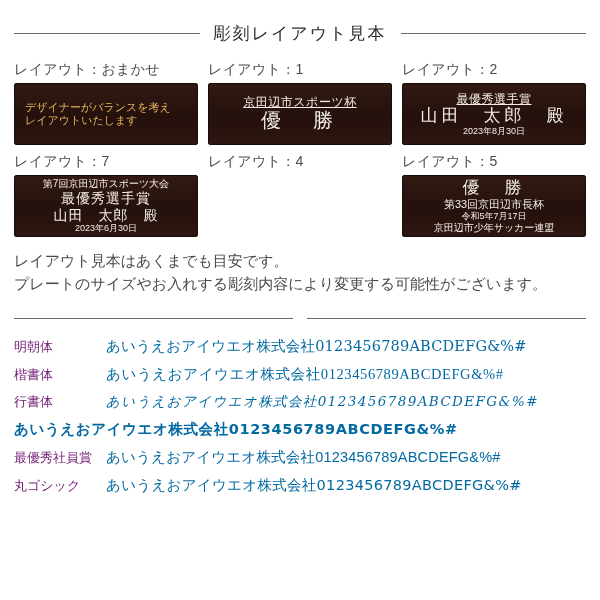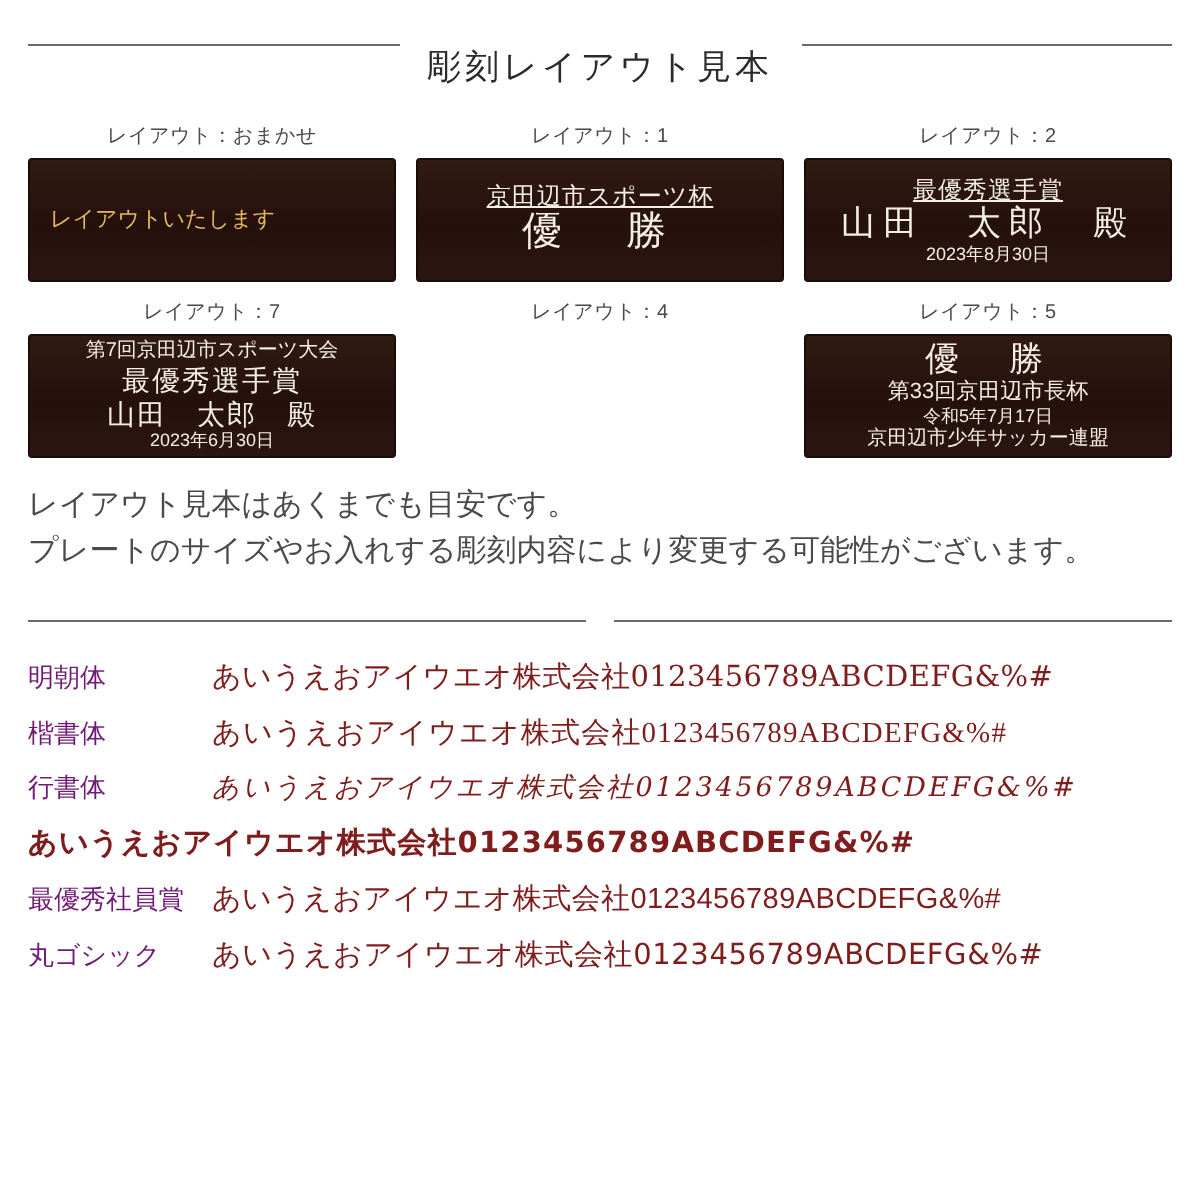--- a/index.html
+++ b/index.html
@@ -18,21 +18,21 @@
     position: relative;
     width: 600px;
     height: 600px;
     box-sizing: border-box;
     padding: 0 14px;
   }
 
   
   .section-head {
     display: flex;
-    align-items: flex-start;
+    align-items: center;
     gap: 14px;
     margin-top: 22px;
   }
   .section-head .rule {
     flex: 1 1 auto;
     height: 1px;
     background: #6b6b6b;
   }
   .section-head .title {
     font-size: 17px;
@@ -48,25 +48,24 @@
     grid-template-columns: repeat(3, 1fr);
     column-gap: 10px;
     row-gap: 8px;
     margin-top: 16px;
   }
   .plate-cell {
     display: flex;
     flex-direction: column;
   }
   .plate-label {
-    font-size: 10px;
+    font-size: 14px;
     color: #4a4a4a;
     margin-bottom: 4px;
     letter-spacing: 0.3px;
-    text-align: center;
   }
   .plate {
     background: #2a1410;
     background: linear-gradient(180deg, #321a13 0%, #24100c 55%, #2d1611 100%);
     border: 1px solid #190b08;
     border-radius: 2px;
     height: 62px;
     display: flex;
     flex-direction: column;
     align-items: center;
@@ -115,21 +114,21 @@
     flex: 0 0 92px;
     font-size: 13px;
     color: #701a75;
     display: flex;
     justify-content: space-between;
     letter-spacing: 0;
   }
   .font-name span { display: inline-block; }
   .font-sample {
     font-size: 14.5px;
-    color: #7f1d1d;
+    color: #0369a1;
     white-space: nowrap;
     letter-spacing: 0.2px;
     text-align: right;
   }
   .f-mincho { font-family: "DejaVu Serif", "Liberation Serif", serif; }
   .f-kaisho { font-family: "Liberation Serif", "DejaVu Serif", serif; letter-spacing: 0.6px; }
   .f-gyosho { font-family: "DejaVu Serif", "Liberation Serif", serif; font-style: italic; letter-spacing: 1.4px; font-size: 13.5px; }
   .f-kanteiryu { font-family: "DejaVu Sans", sans-serif; font-weight: bold; letter-spacing: 0.6px; }
   .f-kakugo { font-family: "Liberation Sans", "DejaVu Sans", sans-serif; }
   .f-marugo { font-family: "DejaVu Sans", sans-serif; letter-spacing: 0.3px; }
@@ -143,20 +142,21 @@
     <div class="rule"></div>
     <div class="title">彫刻レイアウト見本</div>
     <div class="rule"></div>
   </div>
 
   <div class="plate-grid">
 
     <div class="plate-cell">
       <div class="plate-label">レイアウト：おまかせ</div>
       <div class="plate">
+        <div class="ln s11 gold left">デザイナーがバランスを考え</div>
         <div class="ln s11 gold left">レイアウトいたします</div>
       </div>
     </div>
 
     <div class="plate-cell">
       <div class="plate-label">レイアウト：1</div>
       <div class="plate">
         <div class="ln s12">京田辺市スポーツ杯</div>
         <div class="ln s20">優　勝</div>
       </div>

